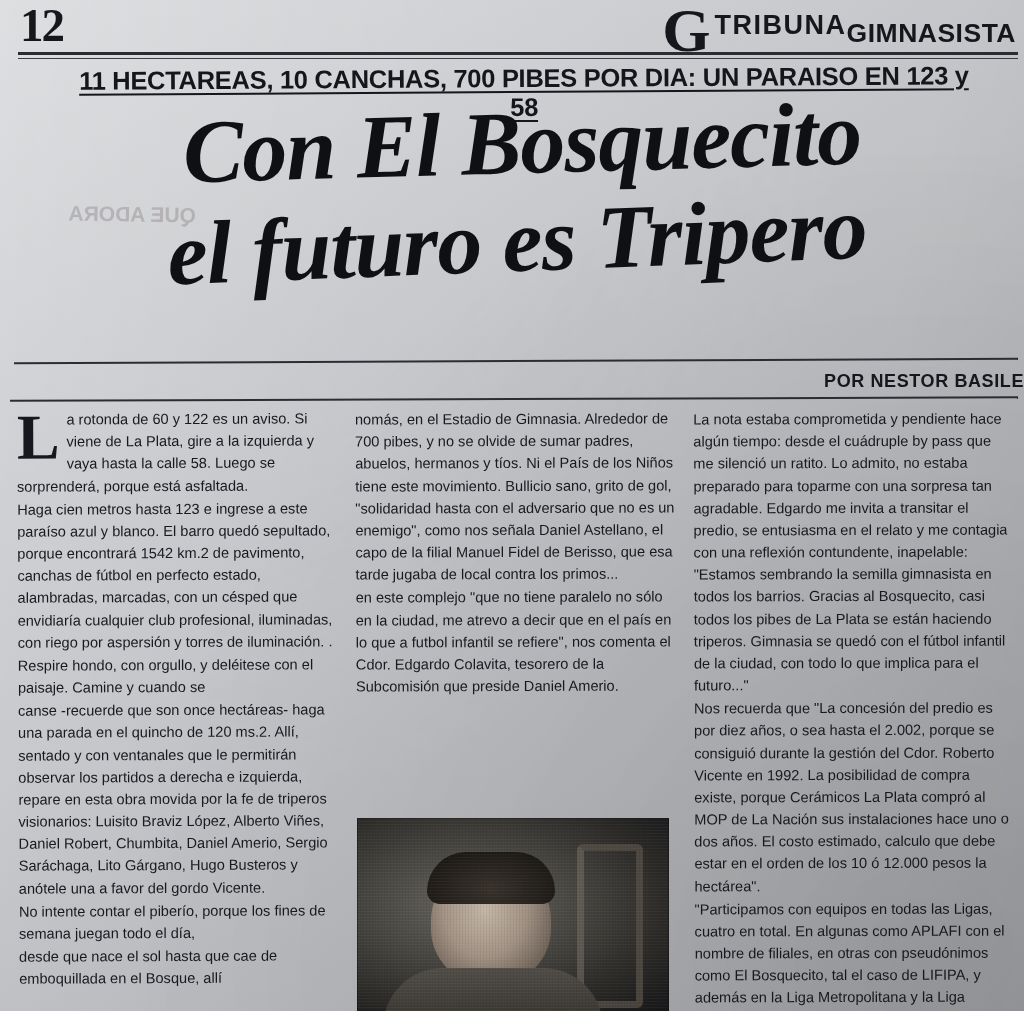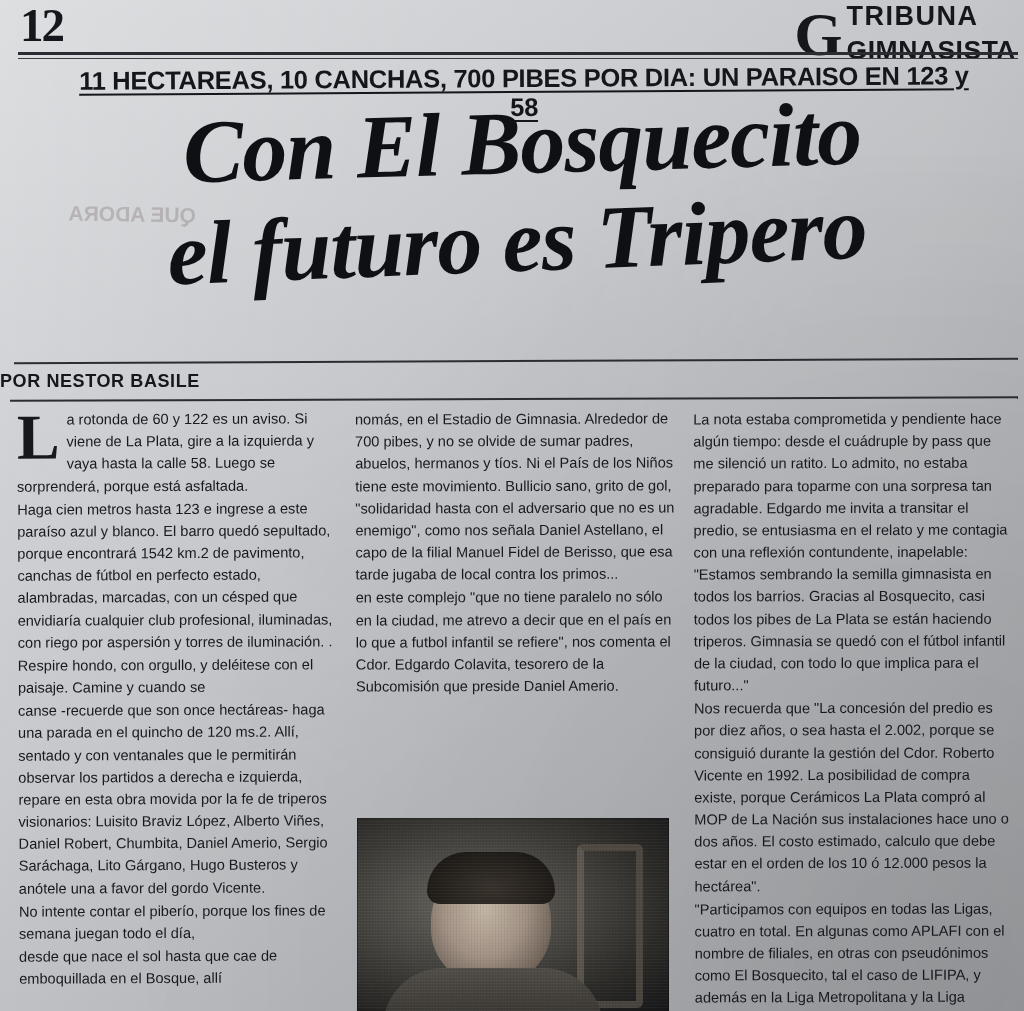--- a/index.html
+++ b/index.html
@@ -56,21 +56,21 @@
   .masthead .big-g {
     font-family: "Liberation Serif", serif;
     font-weight: bold;
     font-size: 62px;
     line-height: 0.78;
     color: #15171c;
     margin-top: 2px;
   }
   .masthead .mh-words {
     display: flex;
-    flex-direction: column;
+    flex-direction: row;
     line-height: 0.95;
   }
   .masthead .mh-words span {
     font-family: "Liberation Sans", sans-serif;
     font-weight: bold;
     font-size: 27px;
     letter-spacing: 1.5px;
     color: #15171c;
   }
   .masthead .mh-words span.second {
@@ -145,21 +145,21 @@
     top: 360px;
     height: 2px;
     background: #2b2d32;
     transform: rotate(-0.25deg);
   }
   .byline {
     position: absolute;
     left: 0;
     right: 0;
     top: 371px;
-    text-align: left;
+    text-align: right;
     font-family: "Liberation Sans", sans-serif;
     font-weight: bold;
     font-size: 18px;
     letter-spacing: 0.6px;
     color: #15171c;
   }
   .rule-mid2 {
     position: absolute;
     left: 10px;
     right: 6px;

